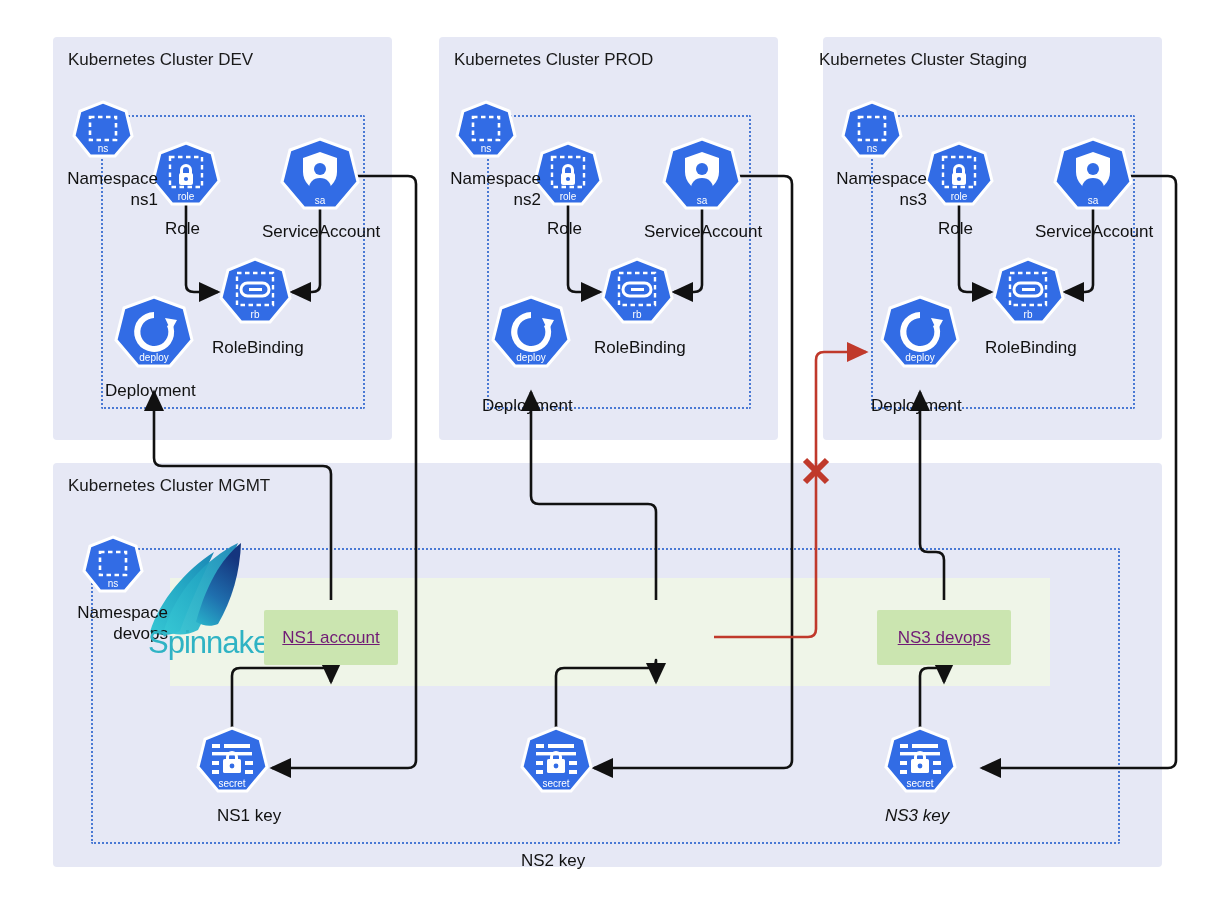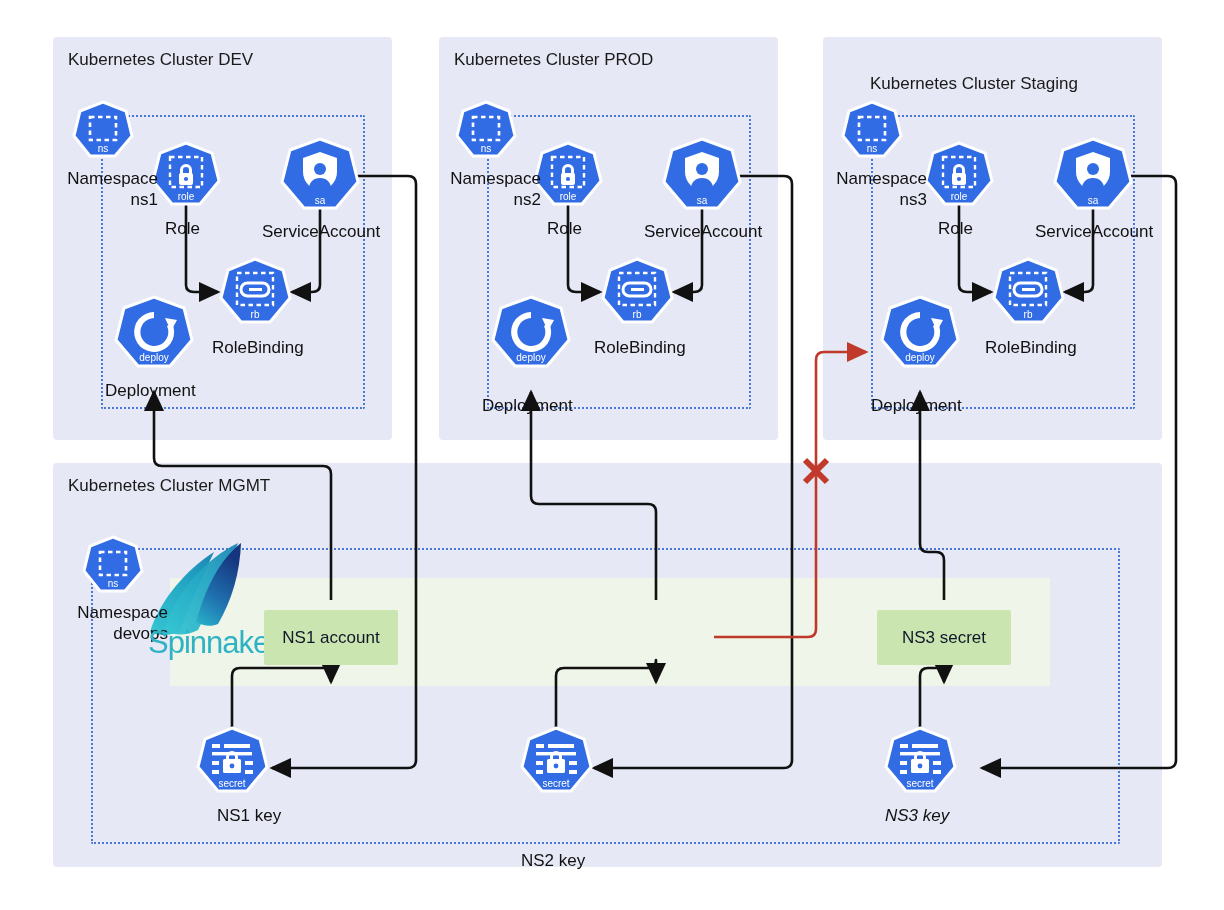--- a/index.html
+++ b/index.html
@@ -6,40 +6,40 @@
   body{width:1224px;height:910px;position:relative;overflow:hidden;
        font-family:"Liberation Sans","DejaVu Sans",sans-serif;}
   #stage{position:absolute;left:0;top:0;width:1224px;height:910px;}
   svg.layer{position:absolute;left:0;top:0;width:1224px;height:910px;overflow:visible;}
   .cluster-box{position:absolute;background:#e6e8f5;border-radius:4px;}
   .cluster-title{position:absolute;font-size:17px;color:#1a1a1a;white-space:nowrap;}
   .ns-dotted{position:absolute;border:2px dotted #4a79d4;border-radius:2px;
              background:transparent;box-sizing:border-box;}
   .green-band{position:absolute;background:#eff5e8;}
   .acct-box{position:absolute;background:#cbe5b0;display:flex;align-items:center;
-            justify-content:center;font-size:17px;color:#0f172a;border-radius:2px;}
+            justify-content:center;font-size:17px;color:#701a75;border-radius:2px;text-decoration:underline;}
   .node-label{position:absolute;font-size:17px;color:#111;white-space:nowrap;text-align:center;}
   .ns-label{position:absolute;font-size:17px;color:#111;text-align:right;line-height:1.25;}
   .hexcap{font-size:10px;fill:#ffffff;text-anchor:middle;font-family:"Liberation Sans",sans-serif;}
   .spin-word{position:absolute;font-size:31px;color:#2fb3c4;font-family:"Liberation Sans",sans-serif;
              letter-spacing:-1px;}
 </style>
 </head>
 <body>
 
 <div id="stage">
 
   <div class="cluster-box" style="left:53px;top:37px;width:339px;height:403px;"></div>
   <div class="cluster-title" style="left:68px;top:50px;">Kubernetes Cluster DEV</div>
 
   <div class="cluster-box" style="left:439px;top:37px;width:339px;height:403px;"></div>
   <div class="cluster-title" style="left:454px;top:50px;">Kubernetes Cluster PROD</div>
 
   <div class="cluster-box" style="left:823px;top:37px;width:339px;height:403px;"></div>
-  <div class="cluster-title" style="left:870px;top:50px;margin-top:24px;">Kubernetes Cluster Staging</div>
+  <div class="cluster-title" style="left:819px;top:50px;">Kubernetes Cluster Staging</div>
 
   <div class="cluster-box" style="left:53px;top:463px;width:1109px;height:404px;"></div>
   <div class="cluster-title" style="left:68px;top:476px;">Kubernetes Cluster MGMT</div>
 
   <div class="ns-dotted" style="left:101px;top:115px;width:264px;height:294px;"></div>
   <div class="ns-dotted" style="left:487px;top:115px;width:264px;height:294px;"></div>
   <div class="ns-dotted" style="left:871px;top:115px;width:264px;height:294px;"></div>
   <div class="ns-dotted" style="left:91px;top:548px;width:1029px;height:296px;"></div>
 
   <div class="green-band" style="left:170px;top:578px;width:880px;height:108px;"></div>
@@ -291,19 +291,19 @@
   <div class="node-label" style="left:871px;top:396px;">Deployment</div>
 
   <div class="ns-label" style="left:58px;top:602px;width:110px;">
     <div>Namespace</div>
     <div>devops</div>
   </div>
 
   <div class="spin-word" style="left:148px;top:625px;">Spinnaker</div>
 
   <div class="acct-box" style="left:264px;top:610px;width:134px;height:55px;">NS1 account</div>
-  <div class="acct-box" style="left:877px;top:610px;width:134px;height:55px;">NS3 secret</div>
+  <div class="acct-box" style="left:877px;top:610px;width:134px;height:55px;">NS3 devops</div>
 
   <div class="node-label" style="left:197px;top:806px;margin-left:20px;">NS1 key</div>
   <div class="node-label" style="left:521px;top:851px;">NS2 key</div>
   <div class="node-label" style="left:885px;top:806px;font-style:italic;">NS3 key</div>
 
 </div>
 
 </body></html>

